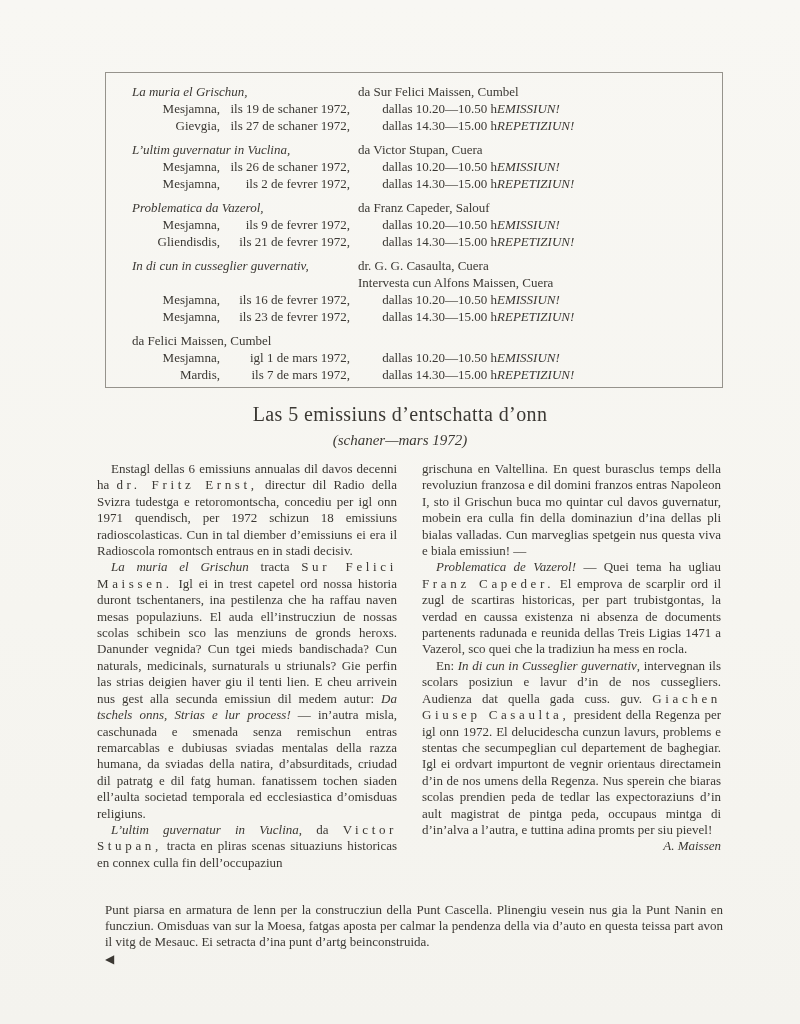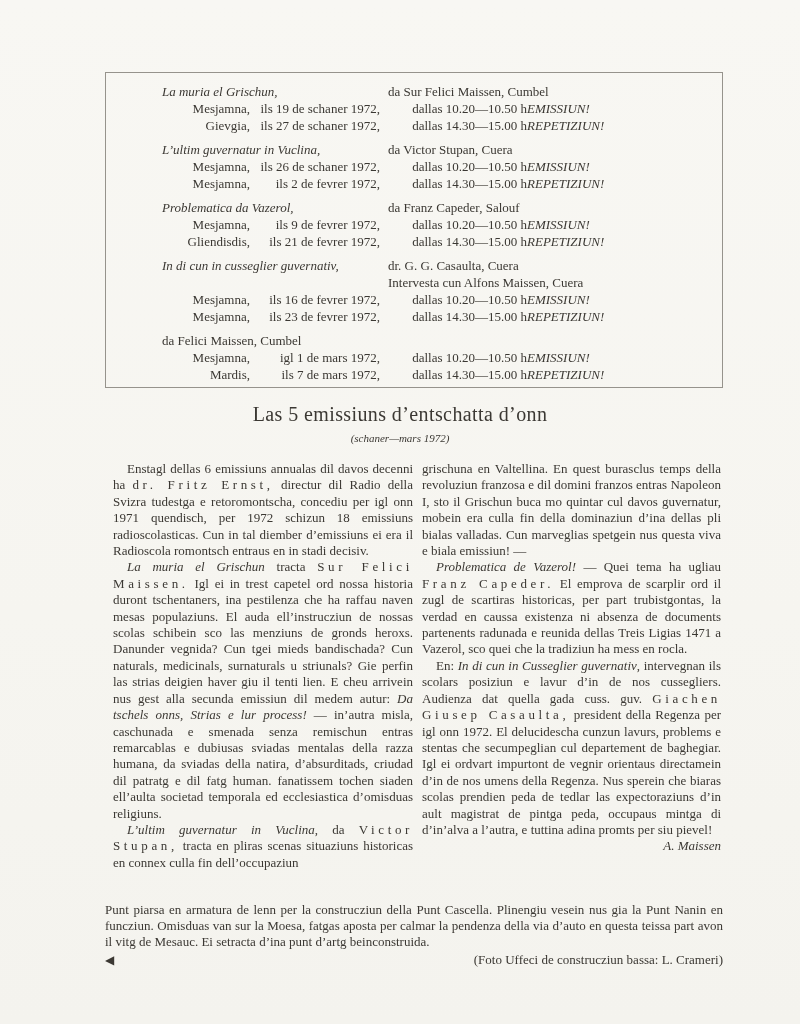--- a/index.html
+++ b/index.html
@@ -12,43 +12,43 @@
     position:relative;
     overflow:hidden;
   }
   .page{position:absolute;inset:0;background:linear-gradient(180deg,#f8f7f3 0%,#f6f5f0 60%,#f4f3ee 100%);}
 
   
   .schedule-box{
     position:absolute;left:105px;top:72px;width:618px;height:316px;
     box-sizing:border-box;
     border:1.5px solid #96938c;
-    padding:10px 12px 6px 56px;
+    padding:10px 12px 6px 26px;
     font-size:13px;line-height:17px;
     overflow:hidden;
   }
   .s-group{margin-bottom:7px;}
   .g-hdr{display:flex;align-items:flex-start;}
   .g-title{font-style:italic;flex:0 0 auto;min-width:218px;padding-right:8px;}
   .g-title.long{min-width:0;}
   .g-authors{flex:0 1 auto;}
   .s-row{display:flex;text-align:right;}
   .s-row .c-day{flex:0 0 88px;}
   .s-row .c-date{flex:0 0 130px;}
   .s-row .c-time{flex:0 0 147px;}
   .s-row .c-status{flex:0 0 auto;font-style:italic;}
 
   
   .heading{position:absolute;left:0;top:399px;width:800px;text-align:center;}
   .article-title{font-size:20px;line-height:30px;letter-spacing:0.4px;font-weight:normal;margin:0;}
-  .article-subtitle{font-size:11px;font-style:italic;margin-top:3px;}
+  .article-subtitle{font-size:15px;font-style:italic;margin-top:3px;}
 
   
   .col{position:absolute;top:461px;font-size:13px;line-height:16.4px;text-align:justify;}
-  .col-left{left:113px;width:300px;}
+  .col-left{left:97px;width:300px;}
   .col-right{left:422px;width:299px;}
   .para{margin:0;}
   .para.ind{text-indent:14px;}
   .it{font-style:italic;}
   .spaced{letter-spacing:0.28em;}
   .sig{float:right;font-style:italic;}
 
   
   .footer{position:absolute;left:105px;top:902px;width:618px;font-size:13px;line-height:16px;}
   .footer-caption{text-align:justify;margin:0;}
@@ -196,17 +196,16 @@
   <div class="col col-right" id="col-right">
       <p class="para"><span>grischuna en Valtellina. En quest burasclus temps della revoluziun franzosa e dil domini franzos entras Napoleon I, sto il Grischun buca mo quintar cul davos guvernatur, mobein era culla fin della dominaziun d’ina dellas pli bialas valladas. Cun marveglias spetgein nus questa viva e biala emissiun! —</span></p>
       <p class="para ind"><span class="it">Problematica de Vazerol!</span><span> — Quei tema ha ugliau </span><span class="spaced">Franz Capeder.</span><span> El emprova de scarplir ord il zugl de scartiras historicas, per part trubistgontas, la verdad en caussa existenza ni absenza de documents partenents radunada e reunida dellas Treis Ligias 1471 a Vazerol, sco quei che la tradiziun ha mess en rocla.</span></p>
       <p class="para ind"><span>En: </span><span class="it">In di cun in Cusseglier guvernativ</span><span>, intervegnan ils scolars posiziun e lavur d’in de nos cussegliers. Audienza dat quella gada cuss. guv. </span><span class="spaced">Giachen Giusep Casaulta,</span><span> president della Regenza per igl onn 1972. El delucidescha cunzun lavurs, problems e stentas che secumpeglian cul departement de baghegiar. Igl ei ordvart impurtont de vegnir orientaus directamein d’in de nos umens della Regenza. Nus sperein che biaras scolas prendien peda de tedlar las expectoraziuns d’in ault magistrat de pintga peda, occupaus mintga di d’in’alva a l’autra, e tuttina adina promts per siu pievel!</span><span class="sig">A. Maissen</span></p>
     </div>
 
   <div class="footer">
     <p class="footer-caption">Punt piarsa en armatura de lenn per la construcziun della Punt Cascella. Plinengiu vesein nus gia la Punt Nanin en funcziun. Omisduas van sur la Moesa, fatgas aposta per calmar la pendenza della via d’auto en questa teissa part avon il vitg de Mesauc. Ei setracta d’ina punt d’artg beinconstruida.</p>
     <div class="footer-row">
       <span class="end-mark">◀</span>
-      <span class="photo-credit">(Foto Uffeci de construcziun bassa: L. Crameri)</span>
     </div>
   </div>
 
 </div>
 
 </body></html>

